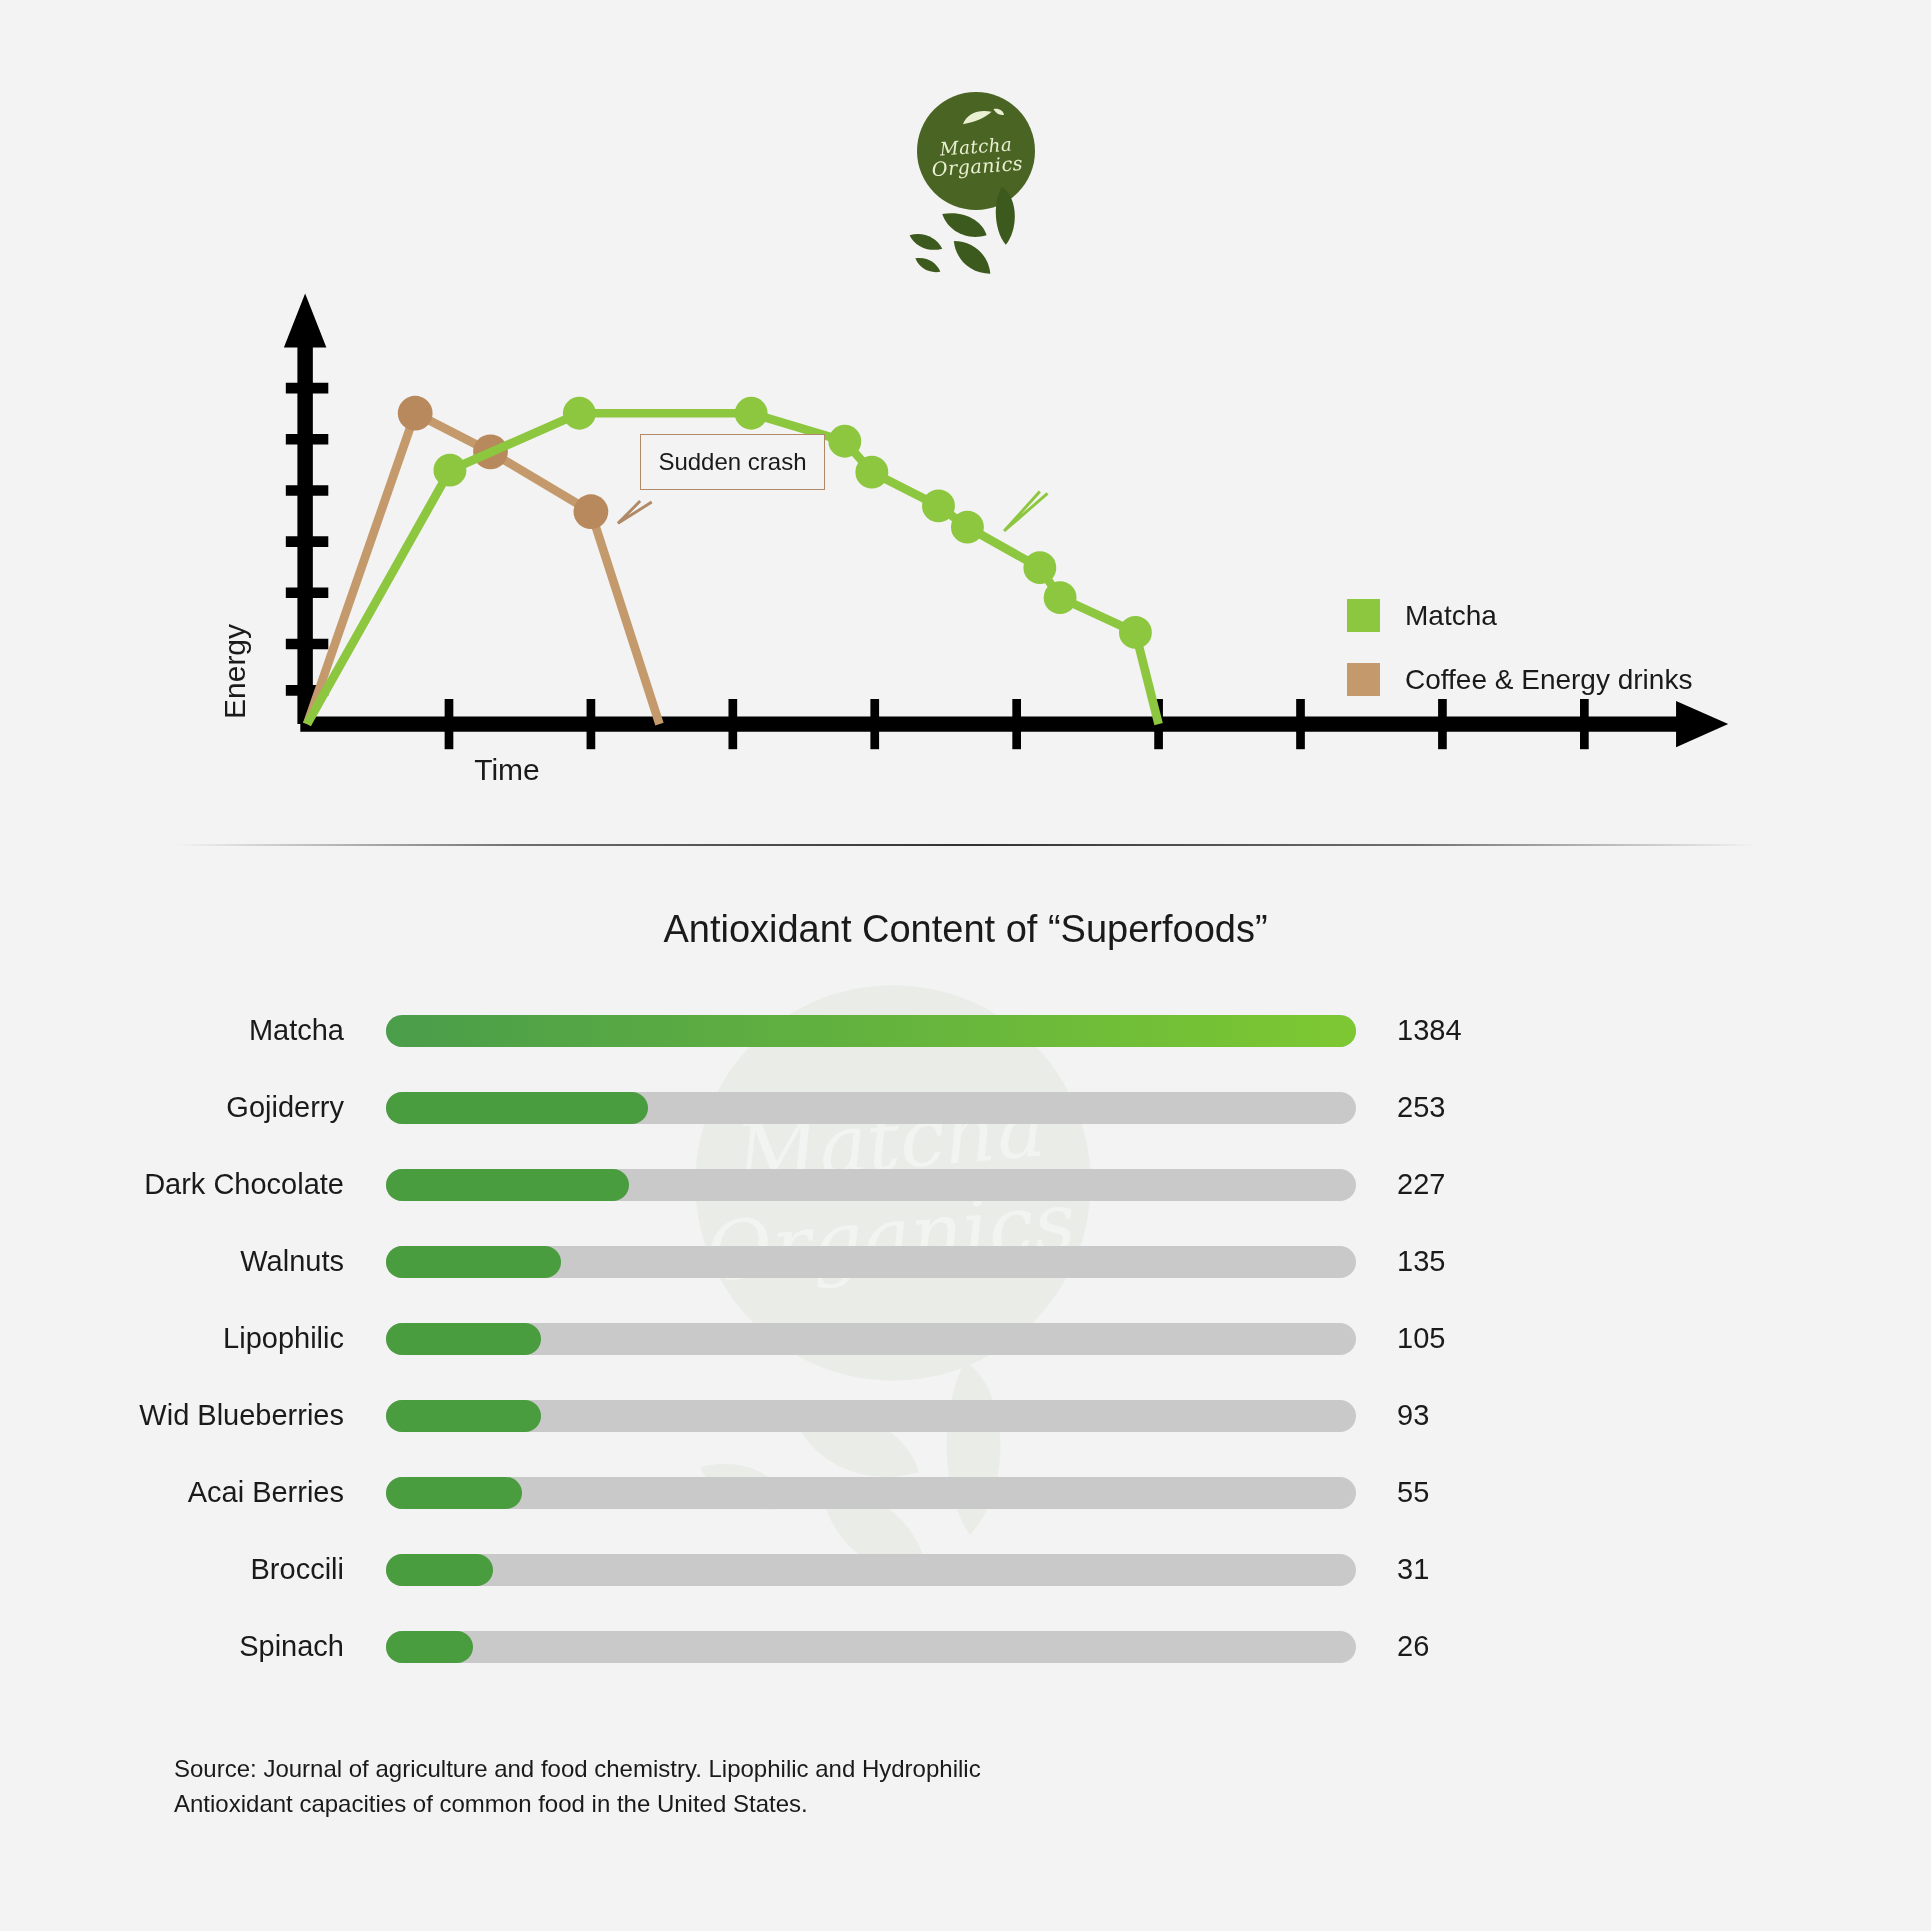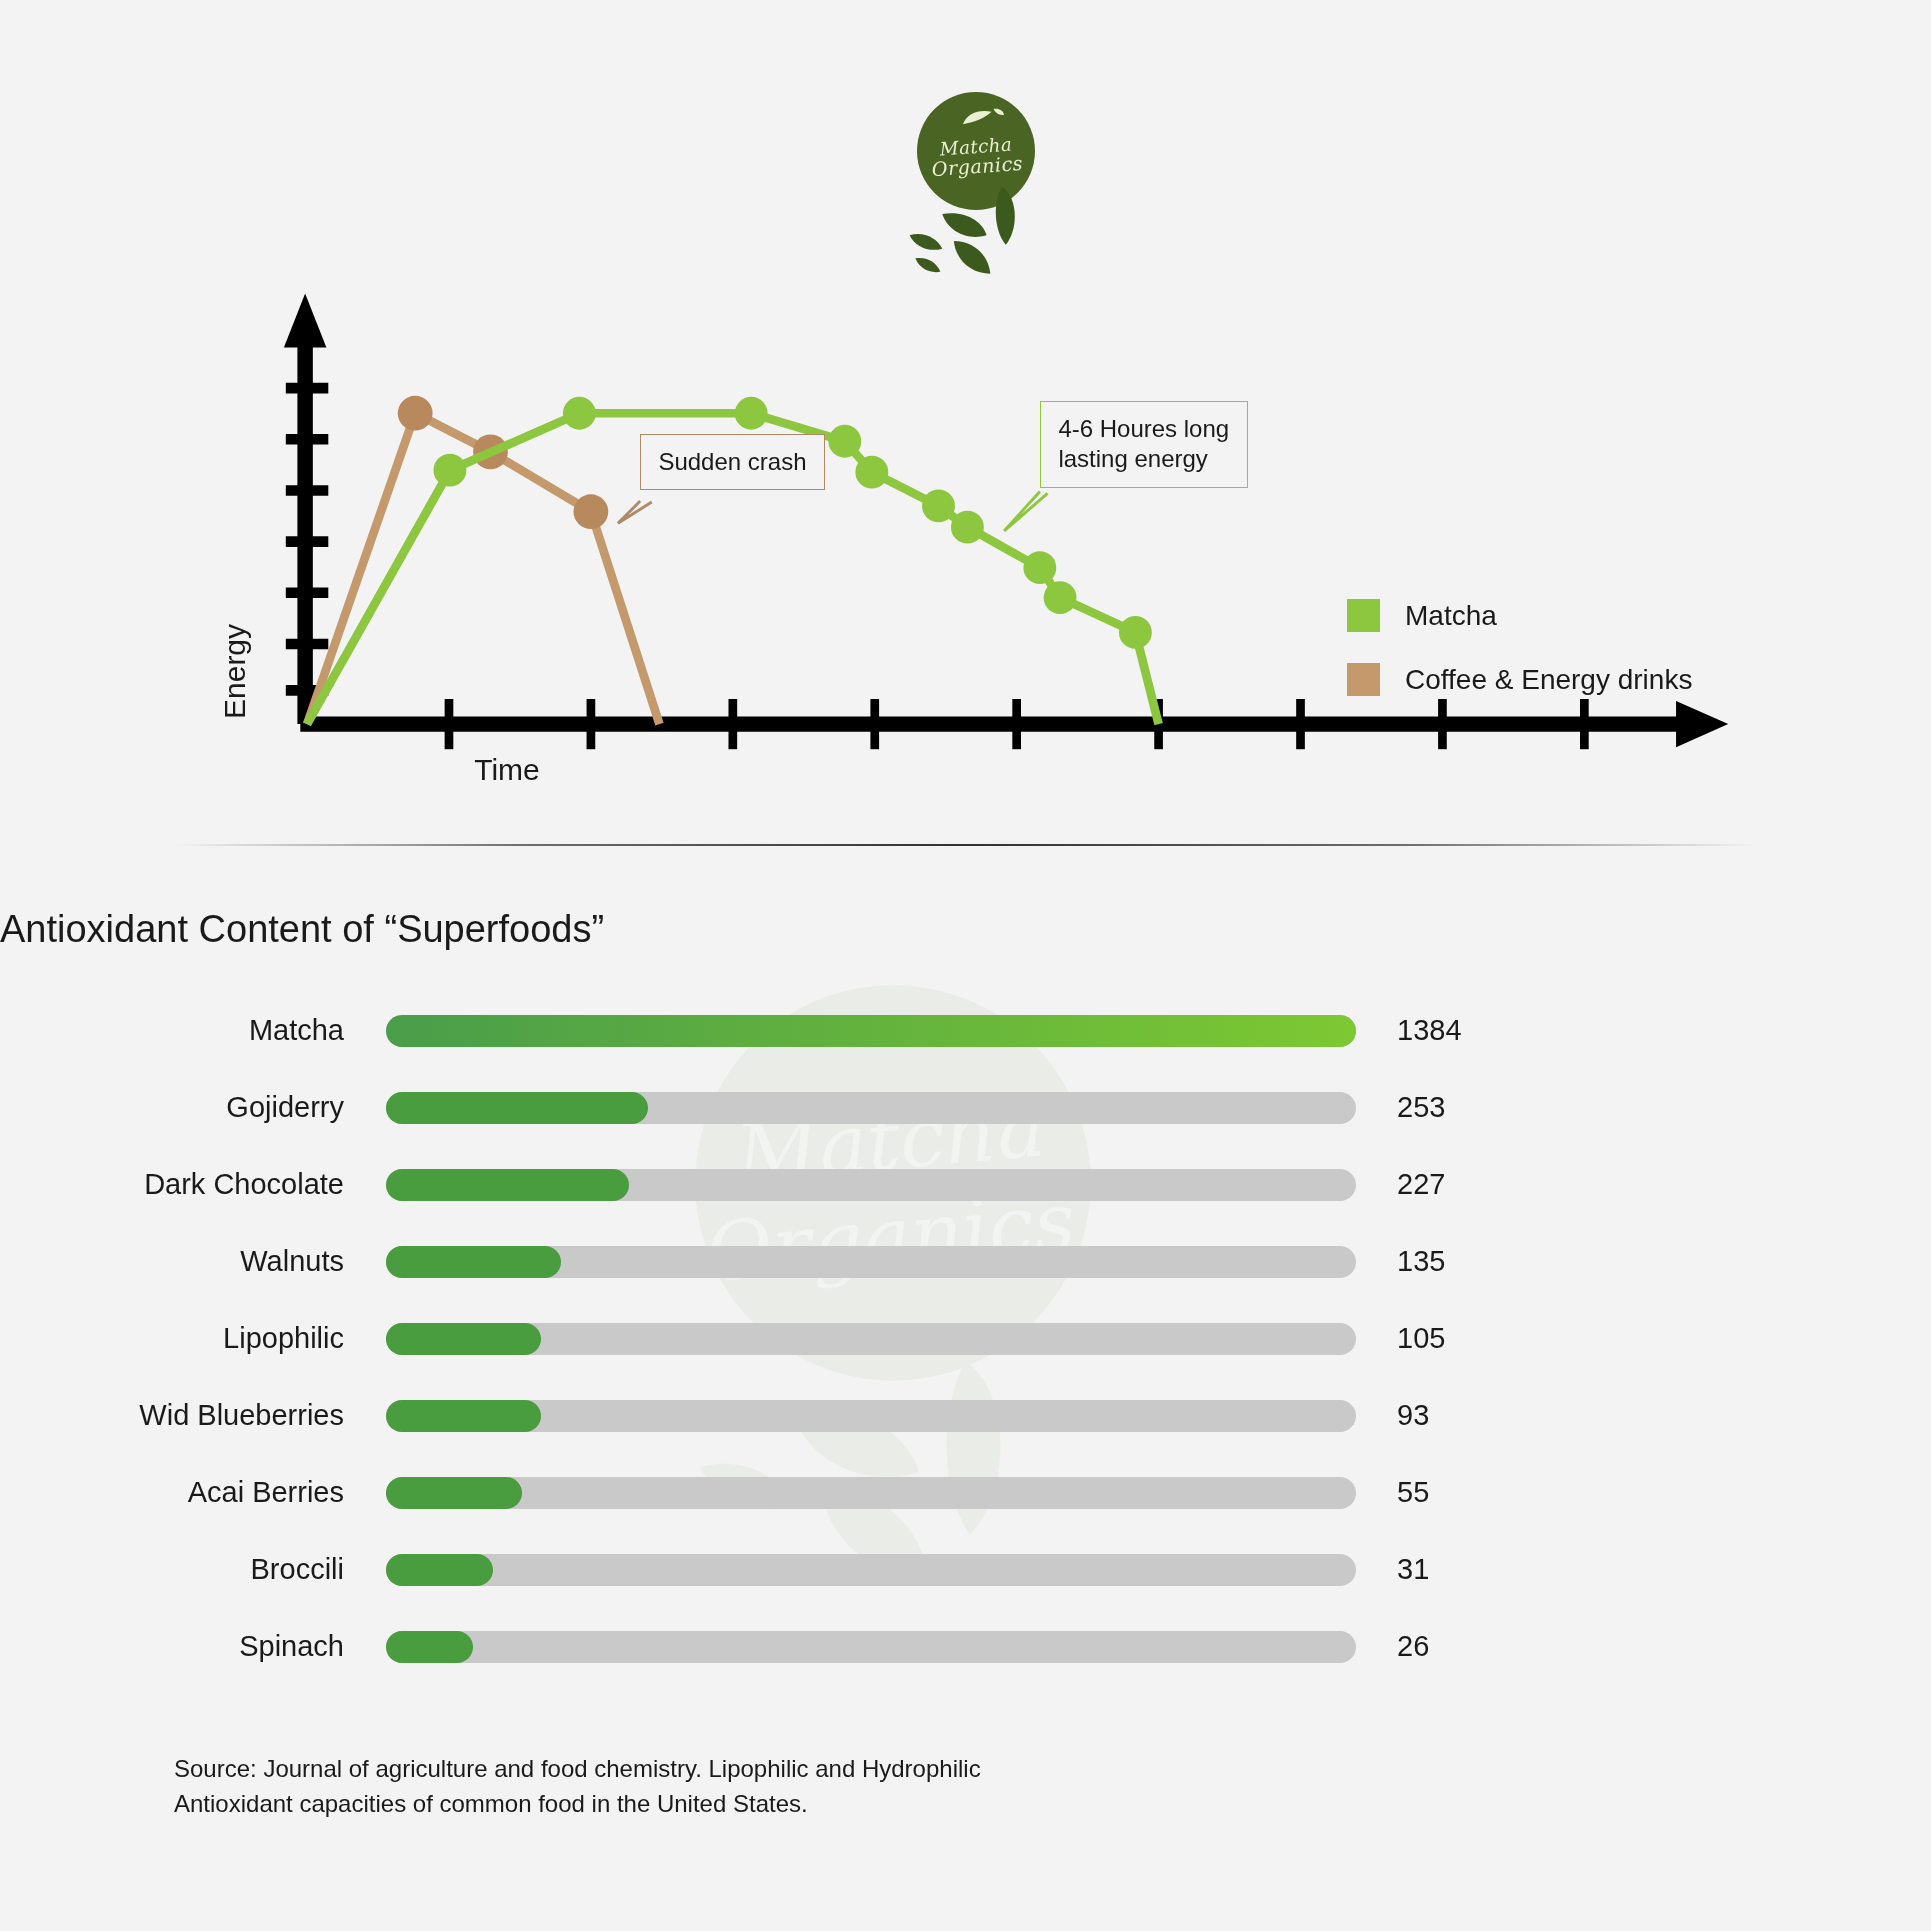--- a/index.html
+++ b/index.html
@@ -60,21 +60,21 @@
   
   .divider {
     position: absolute; left: 174px; top: 844px; width: 1583px; height: 1.9px;
     background: linear-gradient(to right, rgba(0,0,0,0) 0%, rgba(0,0,0,.55) 22%,
       rgba(0,0,0,.8) 50%, rgba(0,0,0,.55) 78%, rgba(0,0,0,0) 100%);
   }
 
   
   .bar-section { position: absolute; left: 0; top: 869px; width: 1931px; }
   .bar-title {
-    width: 1931px; 
+    width: 1931px; text-align: center;
     font-size: 38px; color: #1a1a1a; margin-top: 39px; margin-bottom: 41px;
   }
   .watermark {
     position: absolute; left: 676px; top: 106px;
     width: 434px; height: 599px; opacity: .5; pointer-events: none;
   }
   .bars { position: relative; }
   .bar-row { display: flex; align-items: center; height: 77px; }
   .bar-name {
     width: 386px; text-align: right; padding-right: 42px;
@@ -174,22 +174,20 @@
       </g>
 
       <polyline fill="none" stroke="#b08968" stroke-width="3" points="663,229 640,252 675,230"></polyline>
       <polyline fill="none" stroke="#8dc63f" stroke-width="3" points="1077,219 1040,260 1085,221"></polyline>
     </svg>
 
     <div class="axis-label-y">Energy</div>
     <div class="axis-label-x"><span>Time</span></div>
 
     <div class="callout crash">Sudden crash</div>
-    <div class="callout lasting">4-6 Houres long
-lasting energy</div>
 
     <div class="legend">
       <div class="legend-row">
         <span class="legend-swatch" style="background:#8dc63f"></span>
         <span class="legend-label">Matcha</span>
       </div>
       <div class="legend-row">
         <span class="legend-swatch" style="background:#c49a6c"></span>
         <span class="legend-label">Coffee &amp; Energy drinks</span>
       </div>

